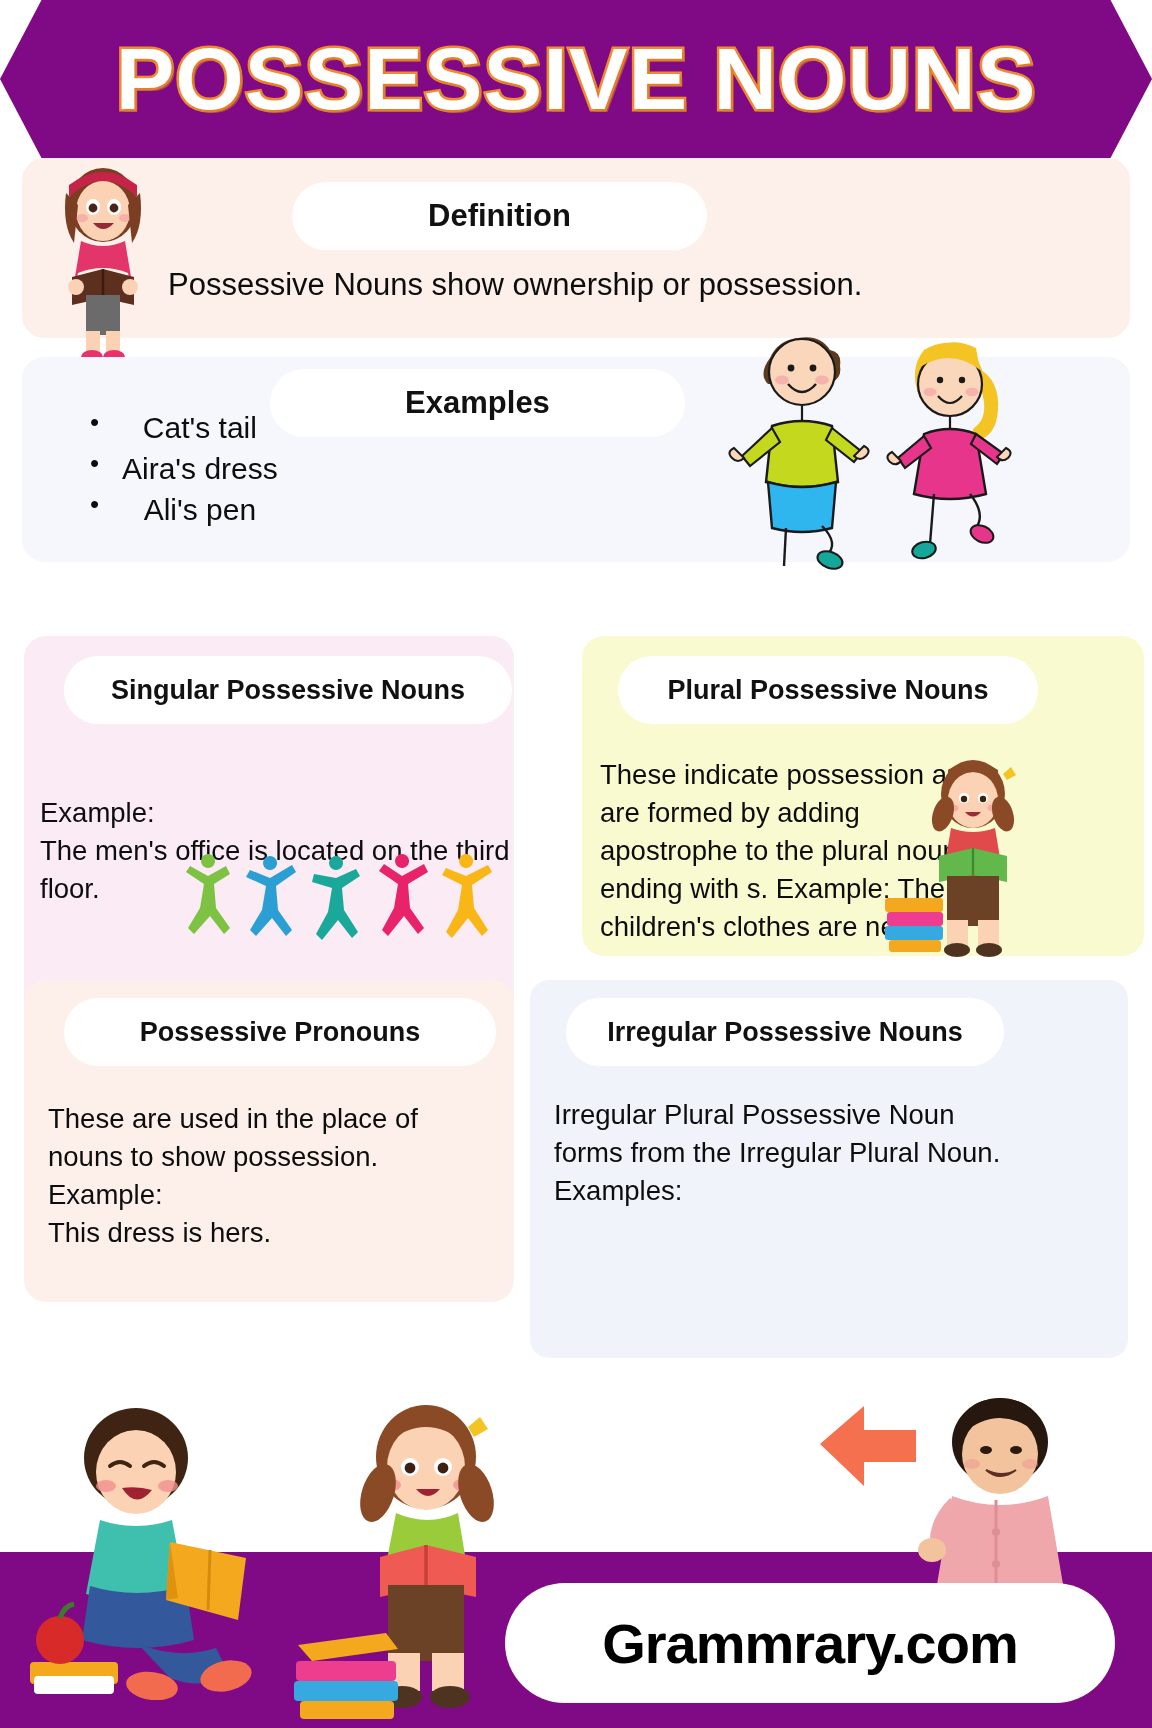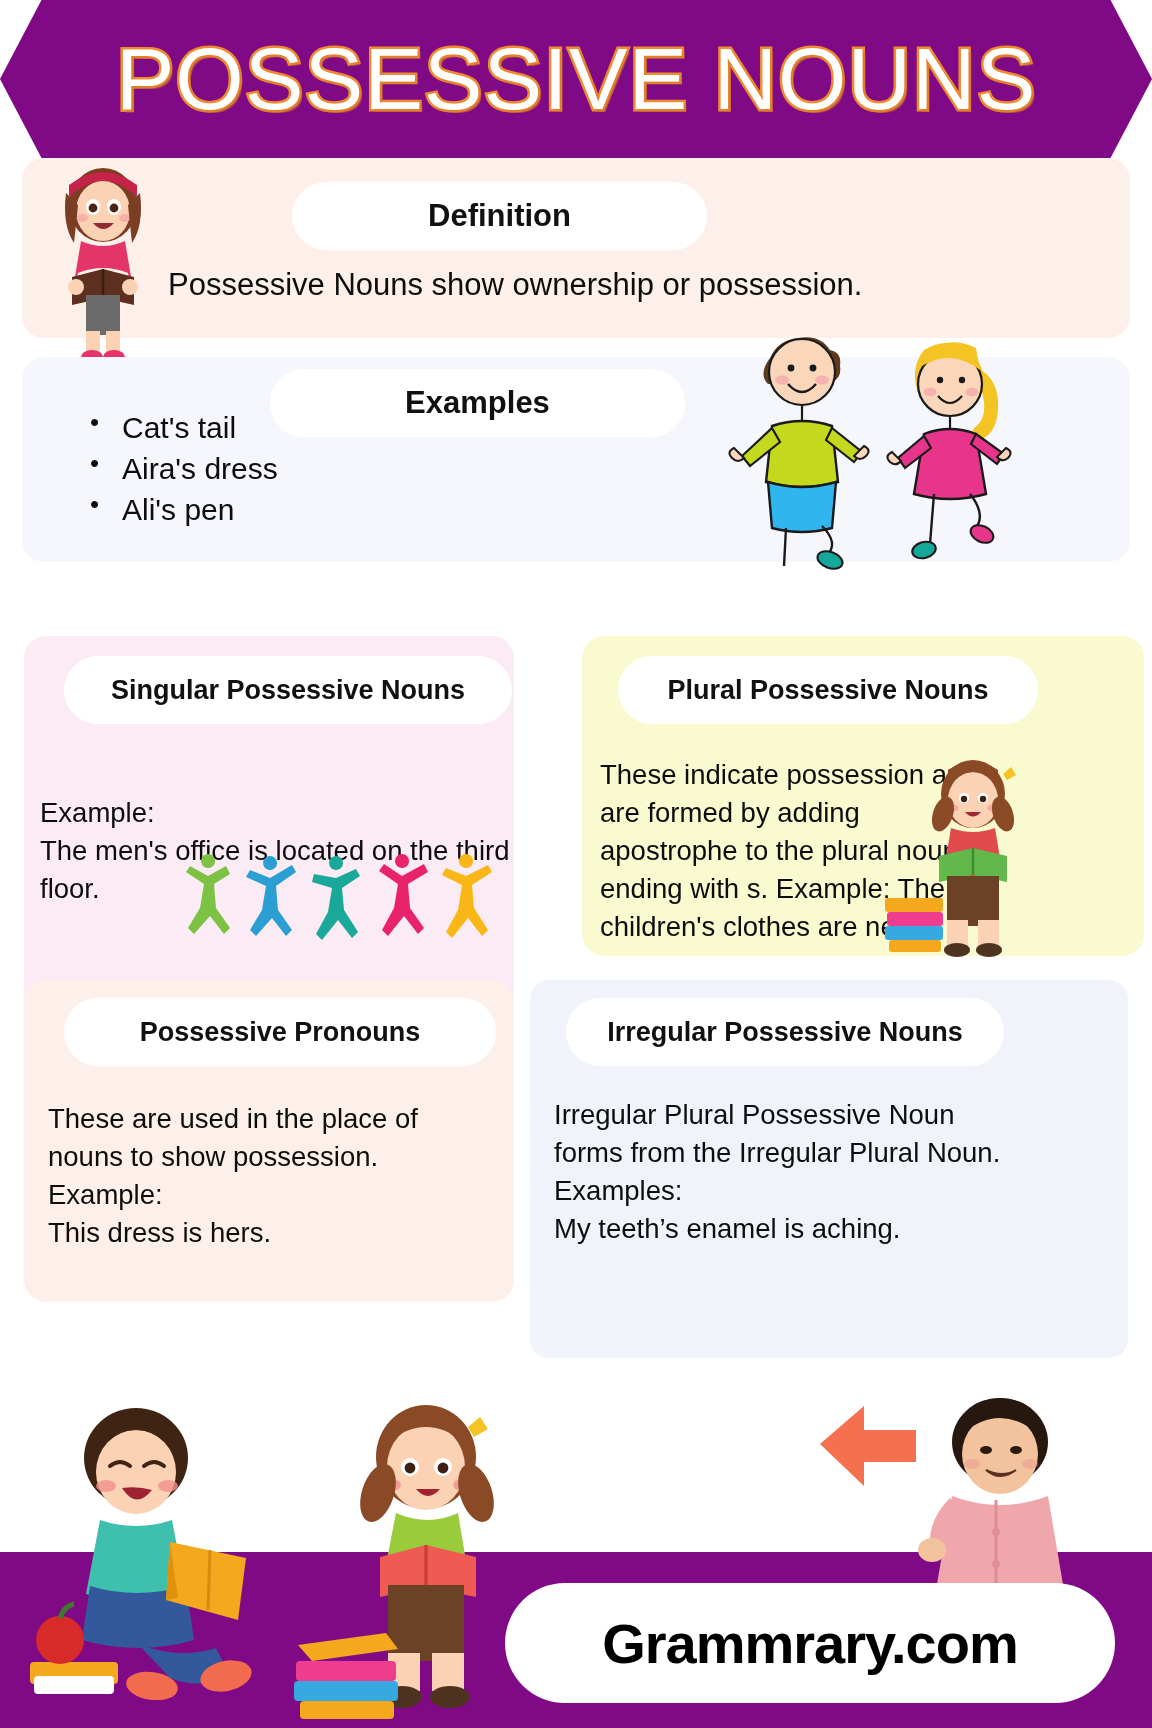--- a/index.html
+++ b/index.html
@@ -28,21 +28,21 @@
     background: #800A85;
     clip-path: polygon(3.6% 0%, 96.4% 0%, 100% 50%, 96.4% 100%, 3.6% 100%, 0% 50%);
   }
   #header-title {
     position: absolute;
     left: 0; right: 0;
     top: 50%;
     transform: translateY(-50%);
     text-align: center;
     font-family: "Liberation Sans", sans-serif;
-    font-weight: normal;
+    font-weight: bold;
     font-size: 88px;
     letter-spacing: 1px;
     color: #ffffff;
     -webkit-text-stroke: 5px #F08A2E;
     paint-order: stroke fill;
     text-shadow: 3px 3px 0 rgba(215,120,40,0.55);
     white-space: nowrap;
   }
 
   
@@ -101,20 +101,21 @@
     font-size: 31px;
   }
   #examples-list {
     position: absolute;
     left: 60px; top: 50px;
     margin: 0;
     padding: 0 0 0 36px;
     list-style: none;
     font-size: 30px;
     color: #0d0d0d;
+    text-align: center;
   }
   #examples-list li {
     position: relative;
     line-height: 1.37;
     padding-left: 4px;
   }
   #examples-list li::before {
     content: "•";
     position: absolute;
     left: -28px;
@@ -393,21 +394,20 @@
     <b>Example</b><span>:</span><br>
     <span>This dress is hers.</span>
   </div>
 </div>
 
 <div class="card" id="irregular-card" style="background: rgb(240, 244, 250);">
   <div class="pill" id="irregular-pill">Irregular Possessive Nouns</div>
   <div class="body-text" id="irregular-text">
     <span>Irregular Plural Possessive Noun forms from the Irregular Plural Noun.</span>
     <b>Examples</b><span>:</span><br>
-    <span>My teeth’s enamel is aching.</span>
   </div>
 </div>
 
 <div id="footer-band" style="background: rgb(128, 10, 133);"></div>
 
 <div class="art" id="art-boy-reading-bottom">
   <svg viewBox="0 0 230 300" width="230" height="300">
     <ellipse cx="106" cy="58" rx="52" ry="50" fill="#3F2414"></ellipse>
     <ellipse cx="106" cy="72" rx="40" ry="42" fill="#FBD2B4"></ellipse>
     <path d="M66 46 q40 -32 80 0 q4 -30 -40 -34 q-44 4 -40 34 Z" fill="#3F2414"></path>

